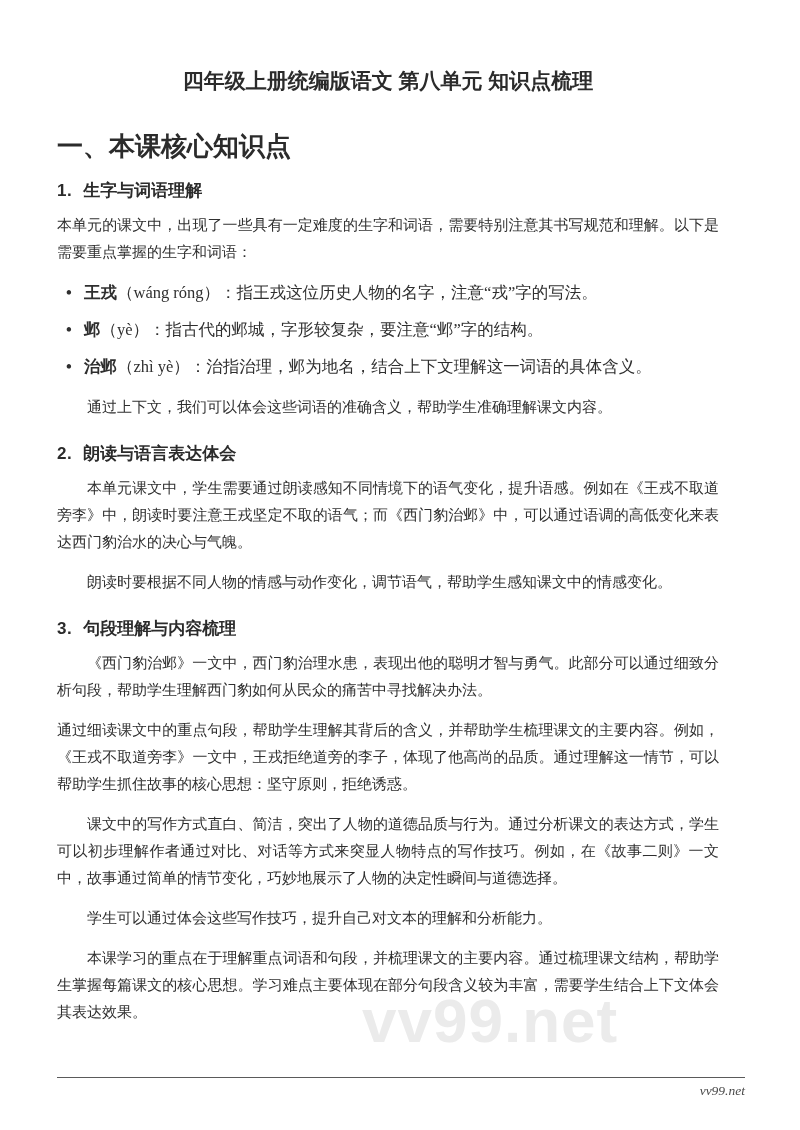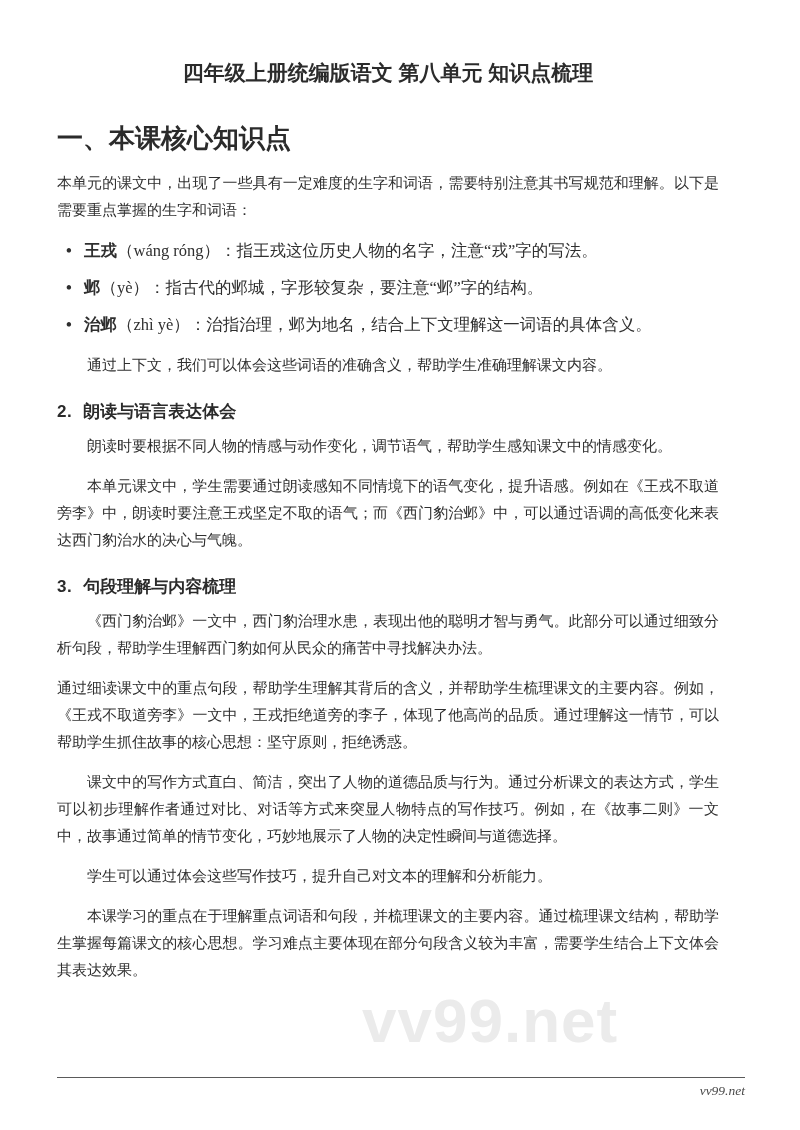--- a/index.html
+++ b/index.html
@@ -24,20 +24,21 @@
     font-weight: bold;
     font-size: 62px;
     letter-spacing: 1px;
     color: #ebebeb;
     user-select: none;
   }
   .content {
     position: relative;
     z-index: 1;
     padding: 58px 81px 0 57px;
+    margin-top: 8px;
   }
   .doc-title {
     font-family: "Liberation Sans", sans-serif;
     font-size: 21px;
     line-height: 30px;
     font-weight: bold;
     color: #2b2b2b;
     text-align: center;
     margin: 0 0 38px 0;
   }
@@ -107,39 +108,40 @@
 <div class="page">
 
   <div class="watermark">vv99.net</div>
 
   <div class="content">
 
     <h1 class="doc-title">四年级上册统编版语文 第八单元 知识点梳理</h1>
 
     <h2 class="section-heading first">一、本课核心知识点</h2>
 
+    <h3 class="sub-heading"><span class="num">1.</span><span>生字与词语理解</span></h3>
     <p class="body-text">本单元的课文中，出现了一些具有一定难度的生字和词语，需要特别注意其书写规范和理解。以下是需要重点掌握的生字和词语：</p>
 
     <ul class="term-list">
       <li>
         <span class="bullet-dot">•</span><span class="term">王戎</span><span>（wáng róng）：指王戎这位历史人物的名字，注意“戎”字的写法。</span>
       </li>
       <li>
         <span class="bullet-dot">•</span><span class="term">邺</span><span>（yè）：指古代的邺城，字形较复杂，要注意“邺”字的结构。</span>
       </li>
       <li>
         <span class="bullet-dot">•</span><span class="term">治邺</span><span>（zhì yè）：治指治理，邺为地名，结合上下文理解这一词语的具体含义。</span>
       </li>
     </ul>
 
     <p class="body-text indent">通过上下文，我们可以体会这些词语的准确含义，帮助学生准确理解课文内容。</p>
 
     <h3 class="sub-heading"><span class="num">2.</span><span>朗读与语言表达体会</span></h3>
+    <p class="body-text indent">本单元课文中，学生需要通过朗读感知不同情境下的语气变化，提升语感。例如在《王戎不取道旁李》中，朗读时要注意王戎坚定不取的语气；而《西门豹治邺》中，可以通过语调的高低变化来表达西门豹治水的决心与气魄。</p>
     <p class="body-text indent">朗读时要根据不同人物的情感与动作变化，调节语气，帮助学生感知课文中的情感变化。</p>
-    <p class="body-text indent">本单元课文中，学生需要通过朗读感知不同情境下的语气变化，提升语感。例如在《王戎不取道旁李》中，朗读时要注意王戎坚定不取的语气；而《西门豹治邺》中，可以通过语调的高低变化来表达西门豹治水的决心与气魄。</p>
 
     <h3 class="sub-heading"><span class="num">3.</span><span>句段理解与内容梳理</span></h3>
     <p class="body-text indent">《西门豹治邺》一文中，西门豹治理水患，表现出他的聪明才智与勇气。此部分可以通过细致分析句段，帮助学生理解西门豹如何从民众的痛苦中寻找解决办法。</p>
     <p class="body-text">通过细读课文中的重点句段，帮助学生理解其背后的含义，并帮助学生梳理课文的主要内容。例如，《王戎不取道旁李》一文中，王戎拒绝道旁的李子，体现了他高尚的品质。通过理解这一情节，可以帮助学生抓住故事的核心思想：坚守原则，拒绝诱惑。</p>
 
     <p class="body-text indent">课文中的写作方式直白、简洁，突出了人物的道德品质与行为。通过分析课文的表达方式，学生可以初步理解作者通过对比、对话等方式来突显人物特点的写作技巧。例如，在《故事二则》一文中，故事通过简单的情节变化，巧妙地展示了人物的决定性瞬间与道德选择。</p>
     <p class="body-text indent">学生可以通过体会这些写作技巧，提升自己对文本的理解和分析能力。</p>
 
     <p class="body-text indent">本课学习的重点在于理解重点词语和句段，并梳理课文的主要内容。通过梳理课文结构，帮助学生掌握每篇课文的核心思想。学习难点主要体现在部分句段含义较为丰富，需要学生结合上下文体会其表达效果。</p>
 

